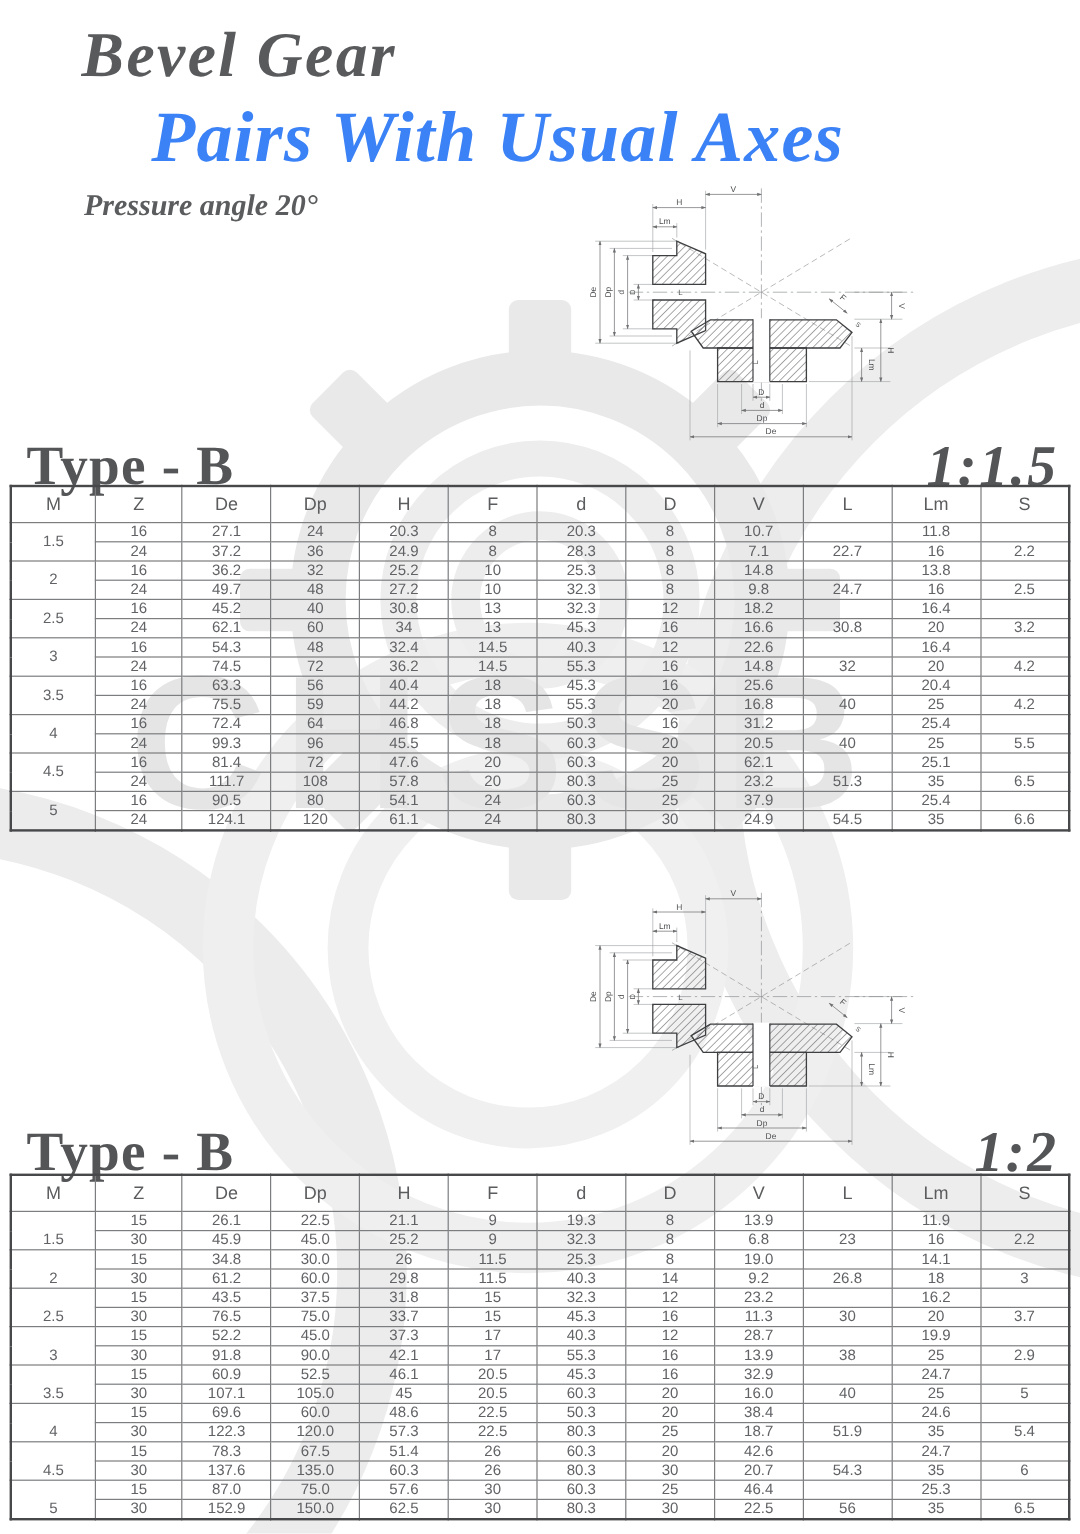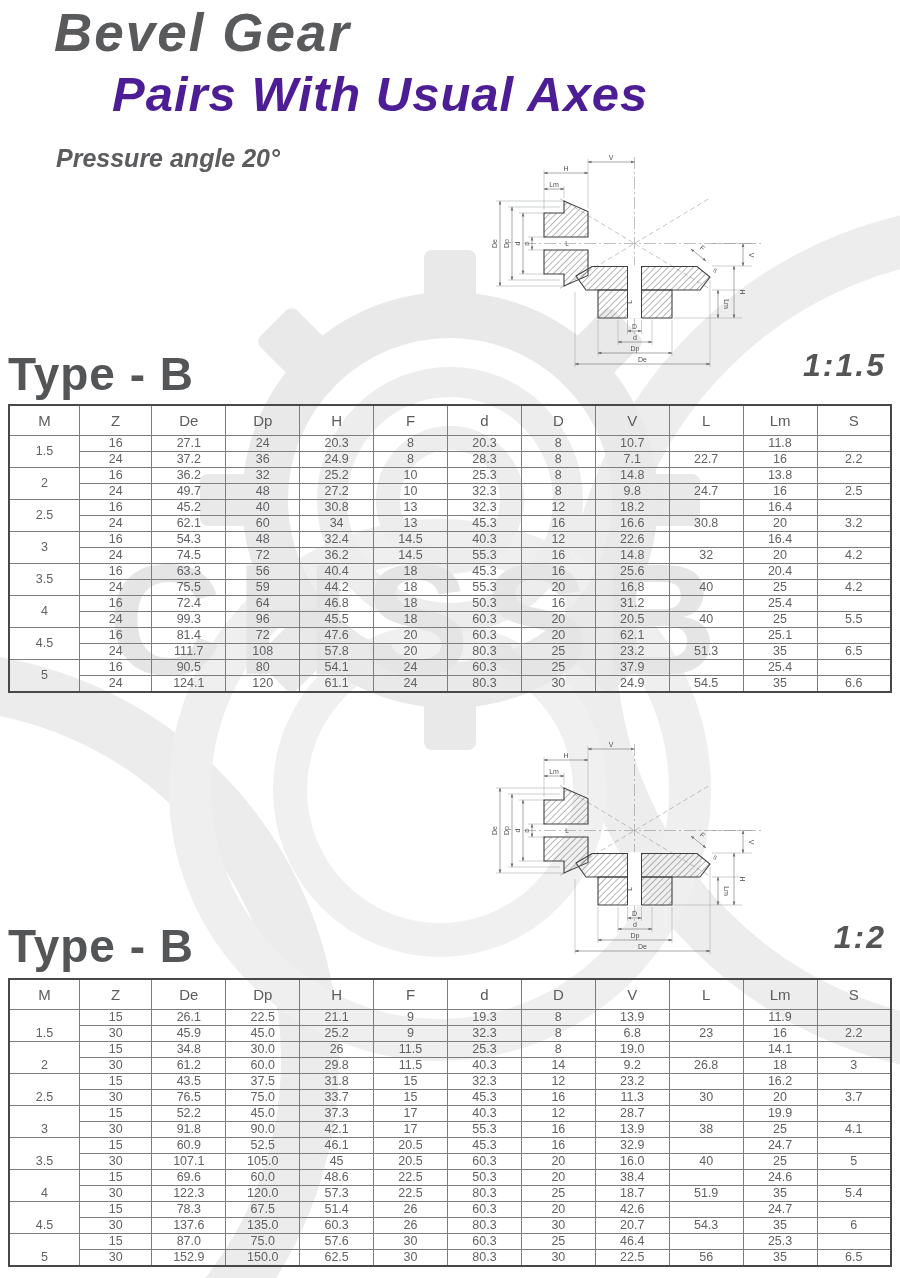--- a/index.html
+++ b/index.html
@@ -10,26 +10,26 @@
   }
   
   .wm{position:absolute;inset:0;z-index:0;}
   .wm svg{position:absolute;}
   .wm-text{
     position:absolute;left:108px;top:540px;
     font-size:158px;font-weight:800;letter-spacing:14px;
     color:#e5e5e5;line-height:1;font-style:normal;
   }
   
-  .t-abs{position:absolute;margin:0;z-index:2;white-space:nowrap;}
+  .t-abs{position:absolute;margin:14px;z-index:2;white-space:nowrap;font-family:Liberation Serif, serif;}
   #title1{left:54px;top:2px;font-size:53px;font-style:italic;font-weight:700;letter-spacing:2px;color:#595a5c;}
-  #title2{left:112px;top:66px;font-size:49px;font-style:italic;font-weight:700;letter-spacing:1px;color:#4c1d95;}
+  #title2{left:112px;top:66px;font-size:60px;font-style:italic;font-weight:700;letter-spacing:1px;color:#3b82f6;}
   #pressure{left:56px;top:144px;font-size:25px;font-style:italic;font-weight:700;color:#5b5c5e;}
   .type{left:8px;font-size:46px;font-weight:700;letter-spacing:1px;color:#545557;}
-  .ratio{right:14px;font-size:32px;font-weight:700;font-style:italic;letter-spacing:2px;color:#545557;}
+  .ratio{right:4px;font-size:48px;font-weight:700;font-style:italic;letter-spacing:2px;color:#545557;}
   #type0,#ratio0{top:347px;}
   #type1,#ratio1{top:919px;}
   
   .drawing{position:absolute;z-index:1;}
   #drawing1{left:460px;top:150px;width:440px;height:220px;}
   #drawing2{left:460px;top:737px;width:440px;height:220px;}
   
   table.spec{
     position:absolute;left:8px;width:884px;z-index:2;
     border-collapse:collapse;table-layout:fixed;background:transparent;
@@ -578,21 +578,21 @@
         <td>30</td>
         <td>91.8</td>
         <td>90.0</td>
         <td>42.1</td>
         <td>17</td>
         <td>55.3</td>
         <td>16</td>
         <td>13.9</td>
         <td>38</td>
         <td>25</td>
-        <td>4.1</td>
+        <td>2.9</td>
       </tr>
       <tr>
         <td rowspan="2" class="mcell">3.5</td>
         <td>15</td>
         <td>60.9</td>
         <td>52.5</td>
         <td>46.1</td>
         <td>20.5</td>
         <td>45.3</td>
         <td>16</td>

